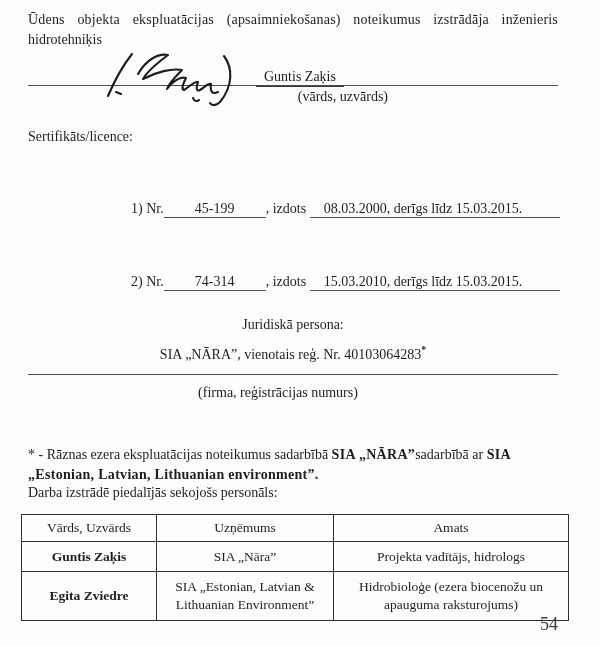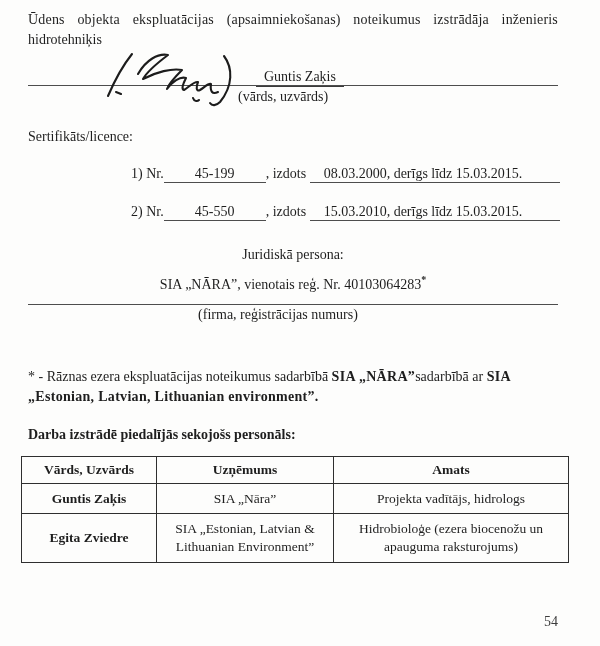--- a/index.html
+++ b/index.html
@@ -38,85 +38,85 @@
   .sig-name {
     position: absolute;
     left: 228px;
     bottom: -2px;
     padding: 0 8px 1px 8px;
     border-bottom: 1.4px solid #3a3a3a;
   }
   .sig-caption {
     margin-left: 210px;
     width: 150px;
-    text-align: left;
+    text-align: right;
     font-size: 14px;
     margin-top: 3px;
   }
 
   .section-label { margin-top: 24px; }
 
   .cert-item { margin-left: 103px; margin-top: 21px; white-space: nowrap; }
   .blank {
     display: inline-block;
     border-bottom: 1.4px solid #4d4d4d;
     text-align: center;
   }
-  .blank.num { min-width: 102px; }
+  .blank.num { min-width: 102px; margin-top: 35px; }
   .blank.validity { min-width: 248px; padding: 0 38px 0 14px; }
 
   .legal-label { margin-top: 26px; text-align: center; }
   .legal-line {
     margin-top: 14px;
     border-bottom: 1.6px solid #4d4d4d;
     text-align: center;
     padding-bottom: 11px;
   }
   .legal-line sup {
     font-weight: bold;
     font-size: 10px;
     vertical-align: super;
     line-height: 0;
   }
-  .legal-caption { text-align: center; margin-top: 2px; margin-right: 30px; }
+  .legal-caption { text-align: center; margin-top: 10px; margin-right: 30px; }
 
   .footnote { margin-top: 44px; line-height: 20px; width: 520px; }
   .footnote b { letter-spacing: 0.3px; }
 
-  .personnel-heading { margin-top: 20px; font-weight: bold; }
+  .personnel-heading { font-weight: normal; }
 
   table.personnel {
     margin-top: 13px;
     margin-left: -7px;
     border-collapse: collapse;
     width: 547px;
     table-layout: fixed;
   }
   table.personnel th, table.personnel td {
     border: 1.6px solid #2f2f2f;
     text-align: center;
     vertical-align: middle;
     padding: 4px 8px;
     font-size: 13.5px;
     line-height: 18px;
   }
-  table.personnel th { font-weight: bold; height: 22px; }
+  table.personnel th { font-weight: normal; height: 22px; }
   col.c1 { width: 135px; }
   col.c2 { width: 177px; }
   col.c3 { width: 235px; }
   td.name-cell { font-weight: bold; }
   tr.r1 td { height: 30px; }
   tr.r2 td { height: 33px; }
   tr.r3 td, tr.r4 td { height: 49px; }
 
   .page-number {
     position: absolute;
     top: 614px;
     right: 42px;
-    font-size: 14px;
+    font-size: 18px;
     color: #3c3c3c;
   }
 </style>
 </head>
 <body>
 
 <div class="intro-line1">Ūdens objekta ekspluatācijas (apsaimniekošanas) noteikumus izstrādāja inženieris</div>
 <div class="intro-line2">hidrotehniķis</div>
 
 <div class="sig-block">
@@ -133,21 +133,21 @@
 </div>
 <div class="sig-caption">(vārds, uzvārds)</div>
 
 <div class="section-label">Sertifikāts/licence:</div>
 
 <div class="cert-item">
   <span>1) Nr.</span><span class="blank num">45-199</span><span>, izdots</span> <span class="blank validity">08.03.2000, derīgs līdz 15.03.2015.</span>
 </div>
 
 <div class="cert-item">
-  <span>2) Nr.</span><span class="blank num">45-550</span><span>, izdots</span> <span class="blank validity">15.03.2010, derīgs līdz 15.03.2015.</span>
+  <span>2) Nr.</span><span class="blank num">74-314</span><span>, izdots</span> <span class="blank validity">15.03.2010, derīgs līdz 15.03.2015.</span>
 </div>
 
 <div class="legal-label">Juridiskā persona:</div>
 
 <div class="legal-line">
   <span>SIA „NĀRA”, vienotais reģ. Nr. 40103064283</span><sup>*</sup>
 </div>
 <div class="legal-caption">(firma, reģistrācijas numurs)</div>
 
 <div class="footnote">

